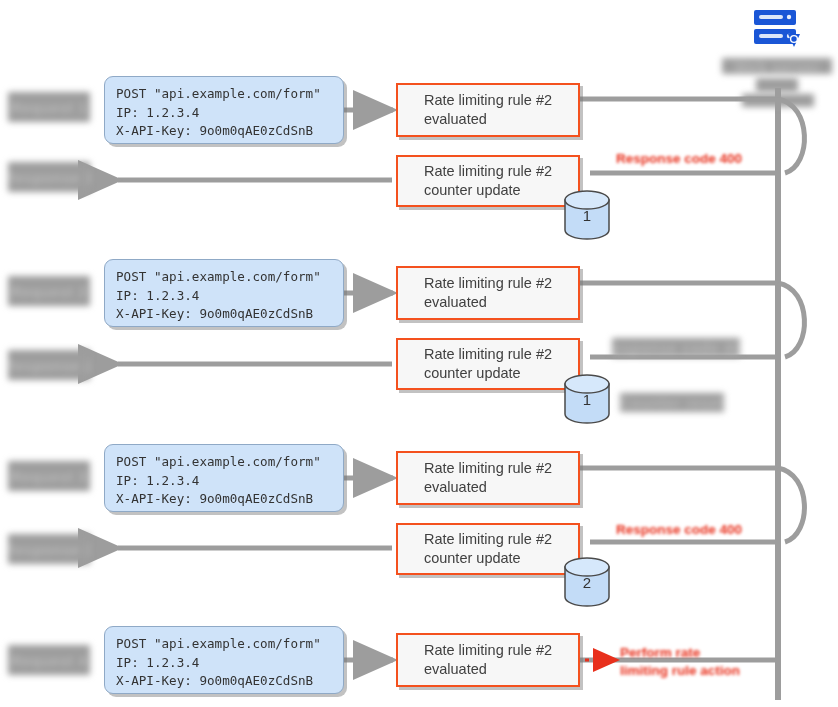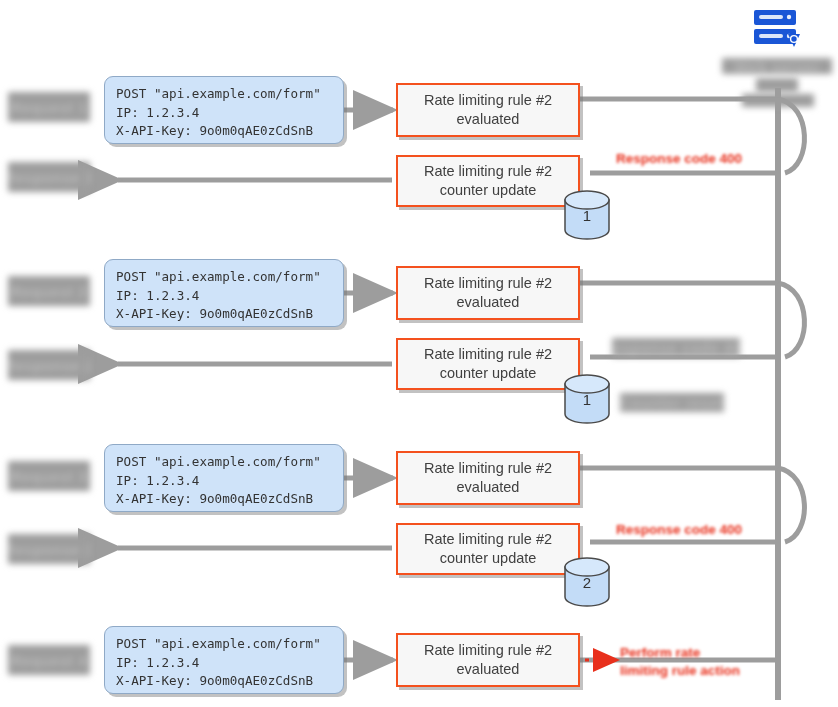--- a/index.html
+++ b/index.html
@@ -44,21 +44,20 @@
     box-sizing:border-box;
   }
 
   
   .procbox{
     position:absolute;
     background:#f7f7f7;
     border:2.3px solid #f4511e;
     box-shadow:3px 3px 0 rgba(120,120,120,.45);
     display:flex;align-items:center;justify-content:center;
-    text-align:center;
     font-size:14.5px;
     color:#404040;
     line-height:1.32;
     box-sizing:border-box;
   }
 
   
   .cyl{position:absolute;width:52px;height:52px;}
   .cyl svg{display:block;}
   .cyl .num{

